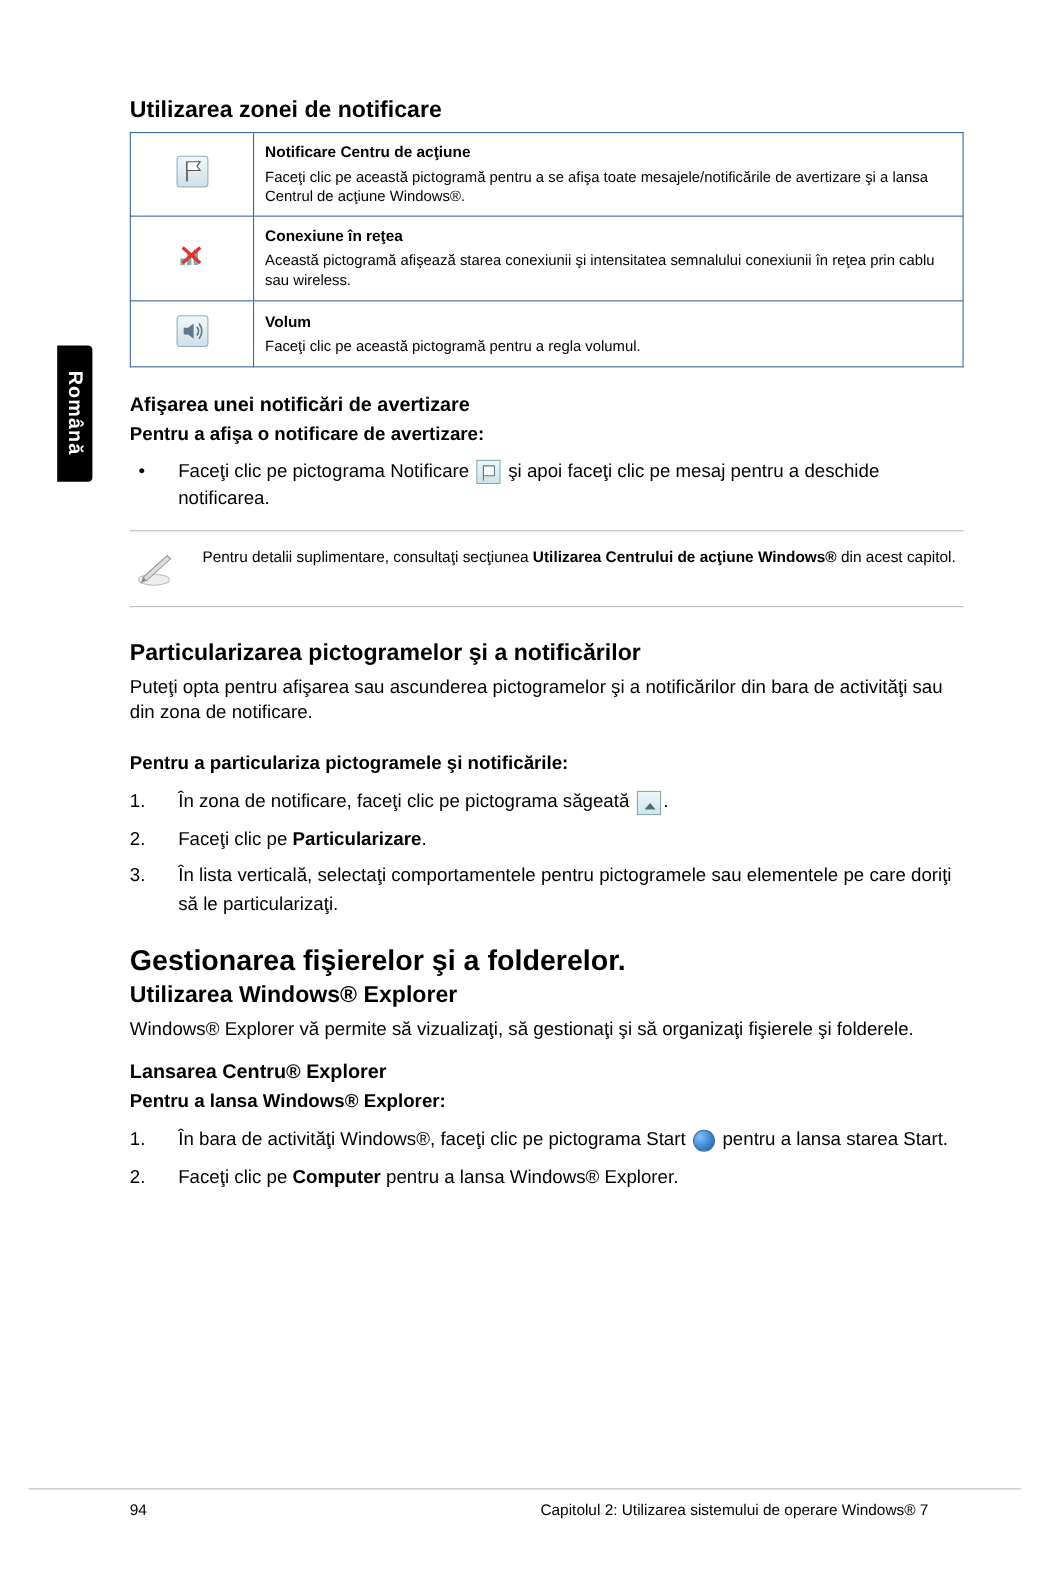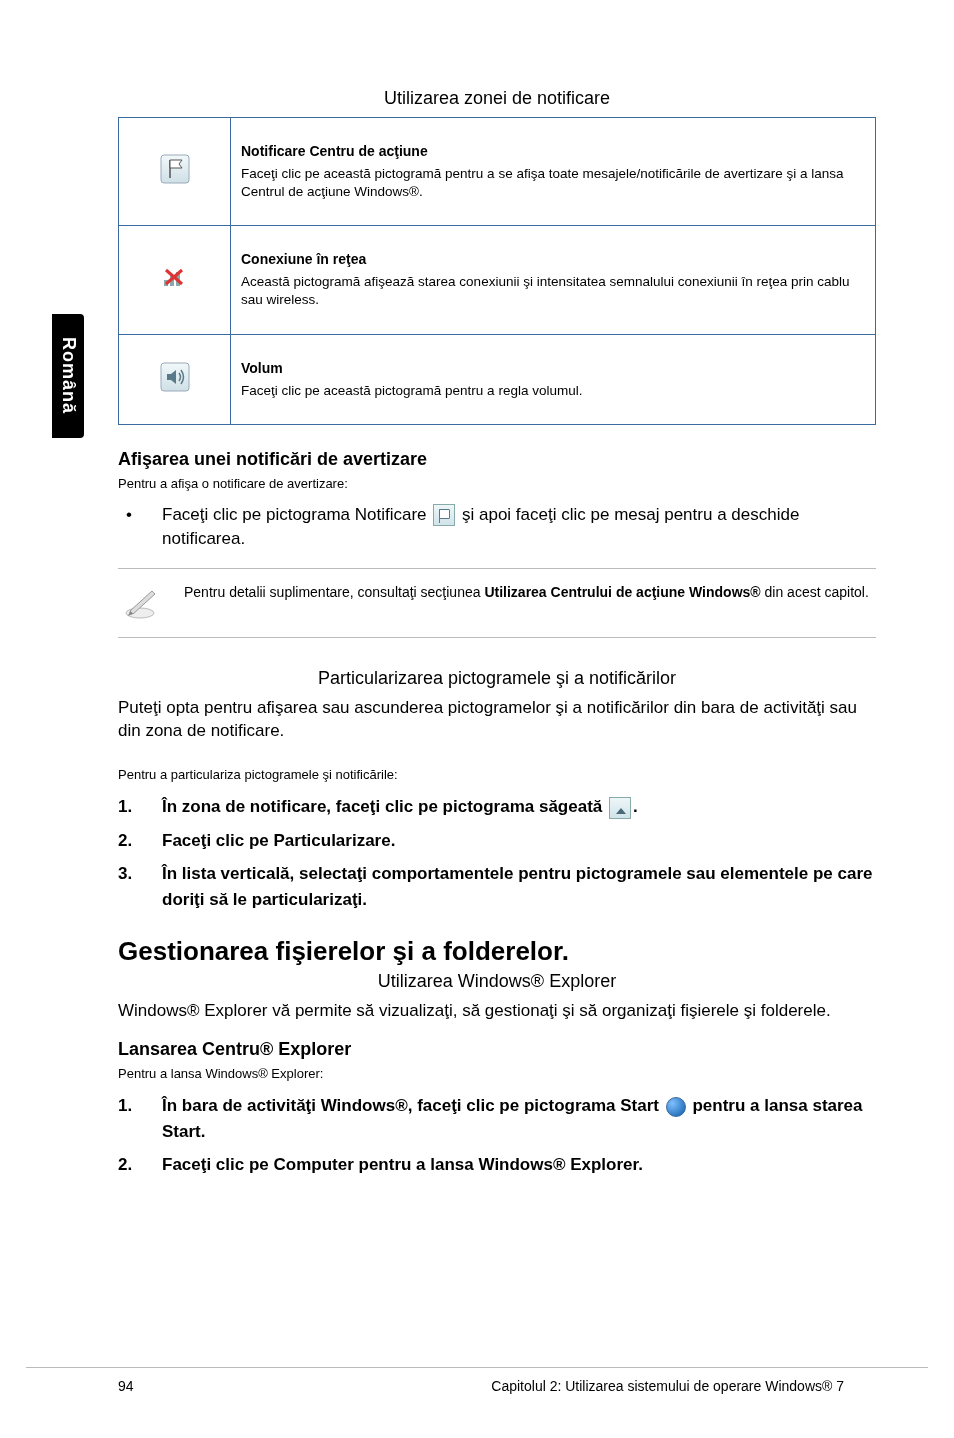--- a/index.html
+++ b/index.html
@@ -22,39 +22,39 @@
     justify-content: center;
     letter-spacing: 1px;
     border-radius: 0 4px 4px 0;
   }
   .content {
     position: absolute;
     left: 118px;
     top: 88px;
     width: 758px;
   }
-  h2.section { font-size: 18px; font-weight: normal; margin-bottom: 8px; text-align: center; }
+  h2.section { font-size: 21px; font-weight: bold; margin-bottom: 8px; }
   p.body { font-size: 17px; line-height: 1.35; margin-bottom: 16px; }
   table.notif {
     width: 100%;
     border-collapse: collapse;
     margin-top: 8px;
     margin-bottom: 24px;
   }
   table.notif td {
     border: 1px solid #3a6aa0;
-    padding: 24px 10px;
+    padding: 8px 10px;
     vertical-align: middle;
     font-size: 13.5px;
     line-height: 1.35;
   }
   table.notif td.iconcell { width: 112px; text-align: center; padding: 12px 0; }
   table.notif .rowtitle { font-weight: bold; display: block; margin-bottom: 4px; font-size: 14px; }
   h3.sub { font-size: 18px; font-weight: bold; margin-top: 4px; margin-bottom: 6px; }
-  .boldline { font-size: 13px; font-weight: normal; margin-bottom: 12px; }
+  .boldline { font-size: 17px; font-weight: bold; margin-bottom: 12px; }
   ul.bullet { list-style: none; padding-left: 0; margin-bottom: 18px; }
   ul.bullet li { font-size: 17px; line-height: 1.4; padding-left: 44px; position: relative; }
   ul.bullet li::before { content: "•"; position: absolute; left: 8px; top: 0; }
   .inline-icon {
     display: inline-block;
     width: 22px; height: 22px;
     vertical-align: middle;
     border: 1px solid #8aa;
     background: linear-gradient(#eef6f8,#d0e4ea);
     position: relative;
@@ -89,29 +89,29 @@
   .notebox {
     border-top: 1px solid #bbb;
     border-bottom: 1px solid #bbb;
     padding: 14px 0 16px 0;
     margin-bottom: 30px;
     display: flex;
     gap: 18px;
   }
   .notebox .pen { width: 48px; flex: 0 0 48px; display:flex; align-items:flex-start; justify-content:center; padding-top:2px;}
   .notebox .txt { font-size: 14px; line-height: 1.4; }
-  ol.steps { list-style: none; counter-reset: step; padding-left: 0; margin-bottom: 24px; font-weight: bold; }
+  ol.steps { list-style: none; counter-reset: step; padding-left: 0; margin-bottom: 24px; }
   ol.steps li { font-size: 17px; line-height: 1.5; padding-left: 44px; position: relative; margin-bottom: 8px; counter-increment: step; }
   ol.steps li::before { content: counter(step) "."; position: absolute; left: 0; top: 0; }
   h1.big { font-size: 26px; font-weight: bold; margin-top: 10px; margin-bottom: 4px; }
   .table-icon { display:inline-block; }
   .footer {
     position: absolute;
     left: 0; right: 0;
-    bottom: 44px;
+    bottom: 58px;
     display: flex;
     justify-content: space-between;
     padding: 10px 84px 0 92px;
     font-size: 14px;
     border-top: 1px solid #bbb;
     margin: 0 26px;
   }
 </style>
 </head>
 <body>
@@ -196,21 +196,21 @@
           <ellipse cx="18" cy="28" rx="14" ry="5" fill="#eee" stroke="#bbb"></ellipse>
           <path d="M8 26 L30 6 L33 9 L11 29 Z" fill="#ddd" stroke="#999"></path>
           <path d="M8 26 L11 29 L6 31 Z" fill="#888"></path>
         </svg>
       </div>
       <div class="txt">
         <span>Pentru detalii suplimentare, consultaţi secţiunea </span><b>Utilizarea Centrului de acţiune Windows®</b><span> din acest capitol.</span>
       </div>
     </div>
 
-    <h2 class="section">Particularizarea pictogramele şi a notificărilor</h2>
+    <h2 class="section">Particularizarea pictogramelor şi a notificărilor</h2>
     <p class="body">Puteţi opta pentru afişarea sau ascunderea pictogramelor şi a notificărilor din bara de activităţi sau din zona de notificare.</p>
     <div class="boldline" style="margin-top:24px;">Pentru a particulariza pictogramele şi notificările:</div>
     <ol class="steps">
       <li>
         <span>În zona de notificare, faceţi clic pe pictograma săgeată </span><span class="inline-icon arrow"></span><span>.</span>
       </li>
       <li>
         <span>Faceţi clic pe </span><b>Particularizare</b><span>.</span>
       </li>
       <li>În lista verticală, selectaţi comportamentele pentru pictogramele sau elementele pe care doriţi să le particularizaţi.</li>

